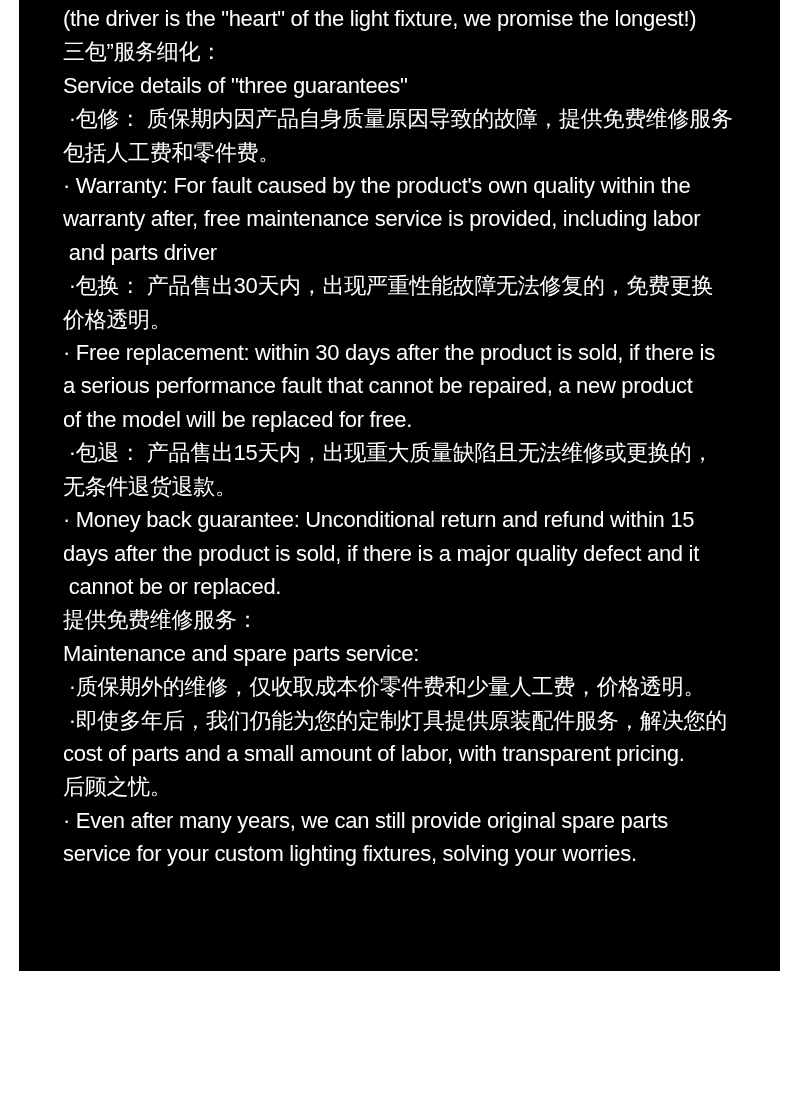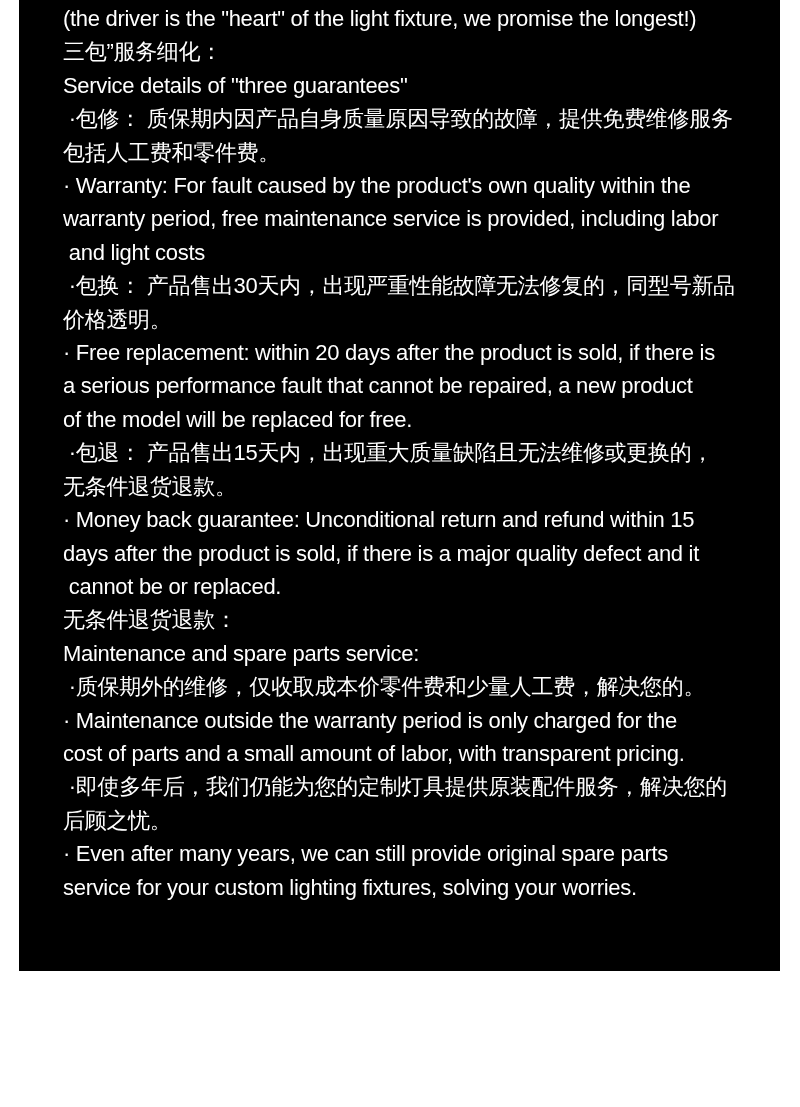--- a/index.html
+++ b/index.html
@@ -46,36 +46,35 @@
 
 <div class="stage">
   <div class="panel">
     <div class="text-block">
       <div class="line">(the driver is the "heart" of the light fixture, we promise the longest!)</div>
       <div class="line">三包”服务细化：</div>
       <div class="line">Service details of "three guarantees"</div>
       <div class="line"> ·包修： 质保期内因产品自身质量原因导致的故障，提供免费维修服务</div>
       <div class="line">包括人工费和零件费。</div>
       <div class="line">· Warranty: For fault caused by the product's own quality within the</div>
-      <div class="line">warranty period, free maintenance service is provided, including labor</div>
-      <div class="line"> and light costs</div>
-      <div class="line"> ·包换： 产品售出30天内，出现严重性能故障无法修复的，同型号新品</div>
+      <div class="line">warranty after, free maintenance service is provided, including labor</div>
+      <div class="line"> and parts driver</div>
+      <div class="line"> ·包换： 产品售出30天内，出现严重性能故障无法修复的，免费更换</div>
       <div class="line">价格透明。</div>
-      <div class="line">· Free replacement: within 20 days after the product is sold, if there is</div>
+      <div class="line">· Free replacement: within 30 days after the product is sold, if there is</div>
       <div class="line">a serious performance fault that cannot be repaired, a new product</div>
       <div class="line">of the model will be replaced for free.</div>
       <div class="line"> ·包退： 产品售出15天内，出现重大质量缺陷且无法维修或更换的，</div>
       <div class="line">无条件退货退款。</div>
       <div class="line">· Money back guarantee: Unconditional return and refund within 15</div>
       <div class="line">days after the product is sold, if there is a major quality defect and it</div>
       <div class="line"> cannot be or replaced.</div>
-      <div class="line">无条件退货退款：</div>
+      <div class="line">提供免费维修服务：</div>
       <div class="line">Maintenance and spare parts service:</div>
-      <div class="line"> ·质保期外的维修，仅收取成本价零件费和少量人工费，解决您的。</div>
-      <div class="line">· Maintenance outside the warranty period is only charged for the</div>
+      <div class="line"> ·质保期外的维修，仅收取成本价零件费和少量人工费，价格透明。</div>
+      <div class="line"> ·即使多年后，我们仍能为您的定制灯具提供原装配件服务，解决您的</div>
       <div class="line">cost of parts and a small amount of labor, with transparent pricing.</div>
-      <div class="line"> ·即使多年后，我们仍能为您的定制灯具提供原装配件服务，解决您的</div>
       <div class="line">后顾之忧。</div>
       <div class="line">· Even after many years, we can still provide original spare parts</div>
       <div class="line">service for your custom lighting fixtures, solving your worries.</div>
     </div>
   </div>
 </div>
 
 </body></html>

